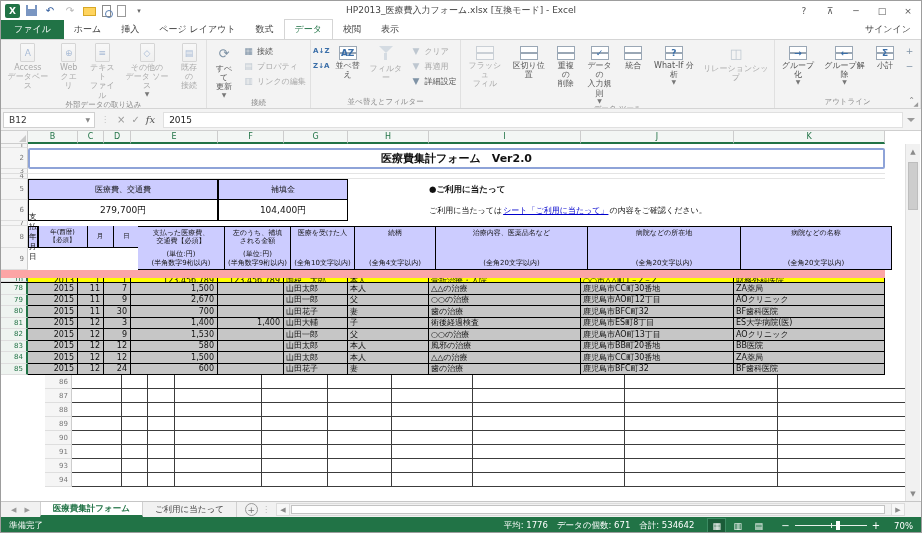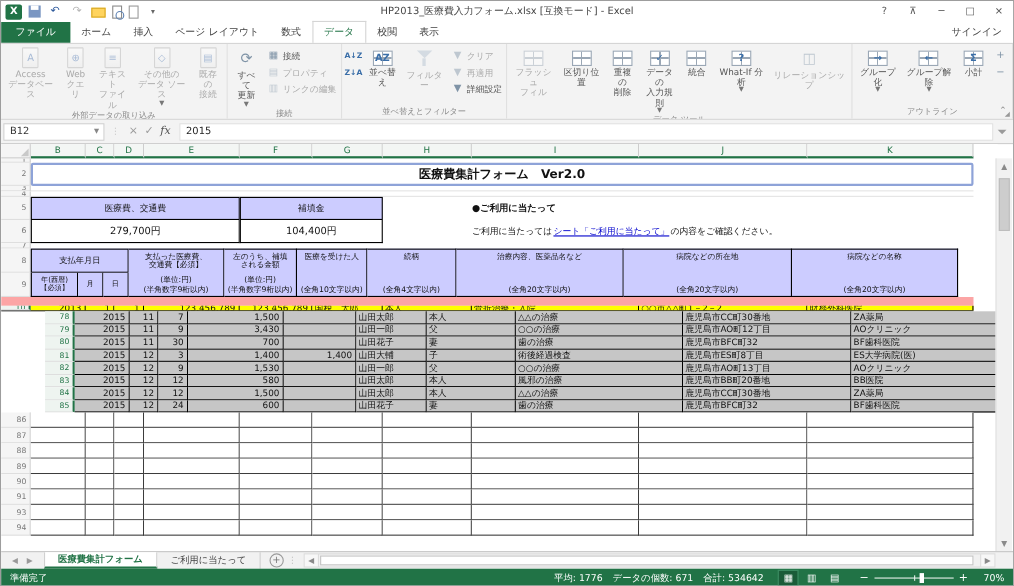--- a/index.html
+++ b/index.html
@@ -81,41 +81,41 @@
   .corner::after{content:"";position:absolute;right:1px;bottom:1px;border-left:7px solid transparent;border-bottom:7px solid #c9c9c9;}
   .colhead{height:13px;background:#f3f6f4;border-right:1px solid #cdcdcd;border-bottom:2px solid var(--accent);font-size:8px;color:var(--accent);display:flex;align-items:center;justify-content:center;overflow:hidden;}
   .c0{width:50px;flex:none}.c1{width:26px;flex:none}.c2{width:27px;flex:none}.c3{width:87px;flex:none}.c4{width:66px;flex:none}
   .c5{width:64px;flex:none}.c6{width:81px;flex:none}.c7{width:152px;flex:none}.c8{width:153px;flex:none}.c9{width:151px;flex:none}
   .scell{font-size:8px;color:#111;border-right:1px solid #000;border-bottom:1px solid #000;overflow:hidden;white-space:nowrap;display:flex;align-items:center;}
   .scell.num{justify-content:flex-end;padding-right:3px;}
   .scell.txt{justify-content:flex-start;padding-left:2px;}
   .srow.ex{height:13px;border-top:8px solid #fca5a5;border-bottom:1px solid #000;}
   .srow.ex .scell{background:var(--ex-fill);border-bottom:none;}
   .srow.ex .rnum{border-bottom:1px solid #dedede;}
-  .srow.datar{height:11.5px;padding-left:40px;}
+  .srow.datar{height:11.5px;}
   .srow.datar .scell{background:var(--sel-fill);}
   .srow.datar:last-of-type{border-bottom:1px solid #000;}
-  .srow.emptyr{height:14px;}
+  .srow.emptyr{height:14px;padding-left:44px;}
   .srow.emptyr .scell{background:#fff;border-color:#3c3c3c;}
   .trow{display:flex;width:884px;}
   .tr1{height:4px}.tr2{height:21px}.tr34{height:5px}.tr5{height:21px}.tr6{height:21px}.tr7{height:5px}
   .blank{flex:none;}
   .titlebox{width:857px;flex:none;border:2px solid #8ea3d8;border-radius:2px;display:flex;align-items:center;justify-content:center;font-size:11px;font-weight:bold;color:#111;background:#fff;}
   .glite{border-bottom:1px solid #e4e4e4;}
   .wBE{width:190px;flex:none}.wFG{width:130px;flex:none}.wH{width:81px;flex:none}.wRest{width:456px;flex:none}
   .sumlabel{background:var(--hdr-fill);border:1px solid #000;display:flex;align-items:center;justify-content:center;font-size:8px;color:#111;}
   .sumval{background:#fff;border:1px solid #000;border-top:none;display:flex;align-items:center;justify-content:center;font-size:9px;color:#111;}
   .noticehead{font-size:8.5px;font-weight:bold;color:#111;display:flex;align-items:center;}
   .noticetext{font-size:8px;color:#111;display:flex;align-items:center;white-space:nowrap;overflow:hidden;}
   .noticetext .lnk{color:var(--link);text-decoration:underline;margin:0 1px;}
   .hdrblock{height:44px;}
   .hcell{background:var(--hdr-fill);border-right:1px solid #000;border-bottom:1px solid #000;border-top:1px solid #000;display:flex;flex-direction:column;align-items:center;justify-content:space-between;font-size:7px;color:#111;text-align:center;padding:2px 0;overflow:hidden;}
   .hcell .hl{white-space:pre-line;line-height:1.2;}
   .hcell .hs{white-space:pre-line;line-height:1.2;}
-  .bdgrp{display:flex;flex-direction:column;width:89px;flex:none;}
+  .bdgrp{display:flex;flex-direction:row;width:110px;flex:none;}
   .bd-top{height:22px;background:var(--hdr-fill);border-top:1px solid #000;border-right:1px solid #000;border-bottom:1px solid #000;display:flex;align-items:center;justify-content:center;font-size:7.5px;color:#111;}
   .bd-bot{display:flex;height:22px;}
   .bd-bot>div{background:var(--hdr-fill);border-right:1px solid #000;border-bottom:1px solid #000;display:flex;align-items:center;justify-content:center;font-size:6.5px;color:#111;text-align:center;white-space:pre-line;line-height:1.1;overflow:hidden;}
   .rnum8{display:flex;flex-direction:column;width:27px;flex:none;}
   .rnum8>div{flex:1;background:#f5f5f5;border-right:1px solid #cdcdcd;border-bottom:1px solid #dedede;font-size:7px;color:#777;display:flex;align-items:center;justify-content:flex-end;padding-right:3px;}
 
   
   .vscroll{position:absolute;right:1px;top:143px;width:15px;height:357px;background:#f1f1f1;border-left:1px solid #e0e0e0;}
   .vscroll .arr{height:15px;display:flex;align-items:center;justify-content:center;font-size:7px;color:#8a8a8a;}
   .vscroll .thumb{position:absolute;left:2px;right:2px;top:18px;height:48px;background:#cdcdcd;border:1px solid #bdbdbd;}
@@ -492,21 +492,21 @@
         <div class="scell c6 txt">本人</div>
         <div class="scell c7 txt">△△の治療</div>
         <div class="scell c8 txt">鹿児島市CC町30番地</div>
         <div class="scell c9 txt">ZA薬局</div>
       </div>
       <div class="srow datar">
         <div class="rnum sel">79</div>
         <div class="scell c0 num">2015</div>
         <div class="scell c1 num">11</div>
         <div class="scell c2 num">9</div>
-        <div class="scell c3 num">3,430</div>
+        <div class="scell c3 num">2,670</div>
         <div class="scell c4 num"></div>
         <div class="scell c5 txt">山田一郎</div>
         <div class="scell c6 txt">父</div>
         <div class="scell c7 txt">○○の治療</div>
         <div class="scell c8 txt">鹿児島市AO町12丁目</div>
         <div class="scell c9 txt">AOクリニック</div>
       </div>
       <div class="srow datar">
         <div class="rnum sel">80</div>
         <div class="scell c0 num">2015</div>

